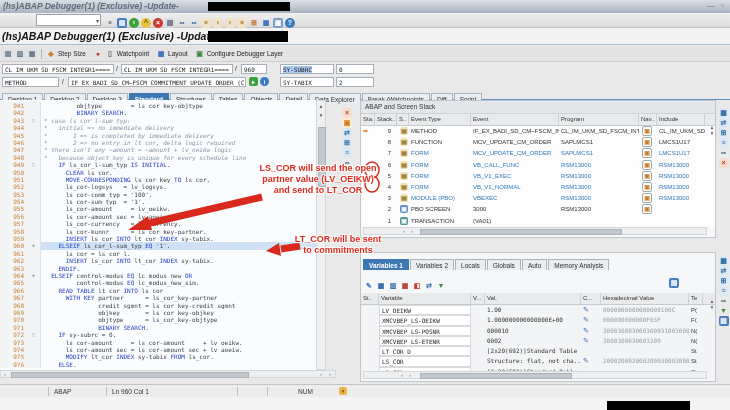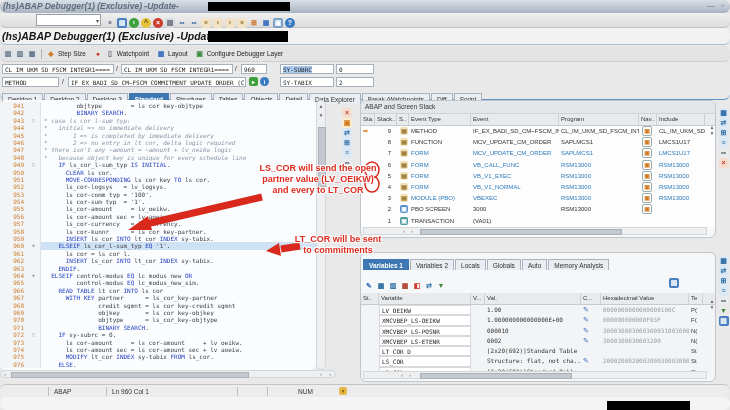--- a/index.html
+++ b/index.html
@@ -1,18 +1,18 @@
 <!DOCTYPE html>
 <html><head>
 <meta charset="utf-8">
 <style>
   html,body{margin:0;padding:0;background:#d4d4d4;}
   .screen{position:relative;width:730px;height:410px;background:#e9e9e9;overflow:hidden;
           font-family:"Liberation Sans",sans-serif;color:#333;}
-  .abs{position:absolute;border-radius:6px;}
+  .abs{position:absolute;}
   
   .titlebar{left:0;top:0;width:730px;height:13px;background:linear-gradient(#d9dfe7,#a9b4c2);
             font:bold italic 8.5px "Liberation Sans",sans-serif;color:#5f6a78;line-height:13px;
             padding-left:3px;box-sizing:border-box;white-space:nowrap;}
   .win-controls{right:4px;top:1px;font-size:8px;color:#6d7682;letter-spacing:2px;}
   .gui-toolbar{left:0;top:13px;width:730px;height:15px;background:linear-gradient(#f0f0f0,#dcdcdc);
                border-bottom:1px solid #c2c2c2;display:flex;align-items:center;padding-left:36px;box-sizing:border-box;}
   .combo{width:62px;height:10px;background:#fff;border:1px solid #96a0aa;font-size:6px;color:#555;
          display:flex;align-items:center;justify-content:flex-end;padding-right:1px;margin-right:3px;}
   .icon{display:inline-flex;align-items:center;justify-content:center;width:10px;height:10px;
@@ -573,21 +573,21 @@
     <div class="statussep" style="left:237px;"></div>
     <div class="statussep" style="left:267px;"></div>
     <span class="abs" style="left:298px;top:3px;">NUM</span>
     <span class="abs icon" style="left:338px;top:2px;width:8px;height:8px;background:#e8b84b;color:#7a5a10;font-size:5px;">▾</span>
   </div>
   <div class="abs bottomstrip"></div>
 
   <div class="note" style="left:252px;top:163px;width:132px;">
     <div>LS_COR will send the open</div>
     <div>partner value (LV_OEIKW)</div>
-    <div>and every to LT_COR</div>
+    <div>and send to LT_COR</div>
   </div>
   <div class="note" style="left:286px;top:234px;width:104px;">
     <div>LT_COR will be sent</div>
     <div>to commitments</div>
   </div>
 
   <svg class="overlay" width="730" height="410">
     <line x1="262" y1="197" x2="146" y2="224" stroke="#d9291d" stroke-width="7"></line>
     <polygon points="128,230 148,216 152,230" fill="#d9291d"></polygon>
     <line x1="300" y1="246" x2="281" y2="249" stroke="#d9291d" stroke-width="7"></line>

